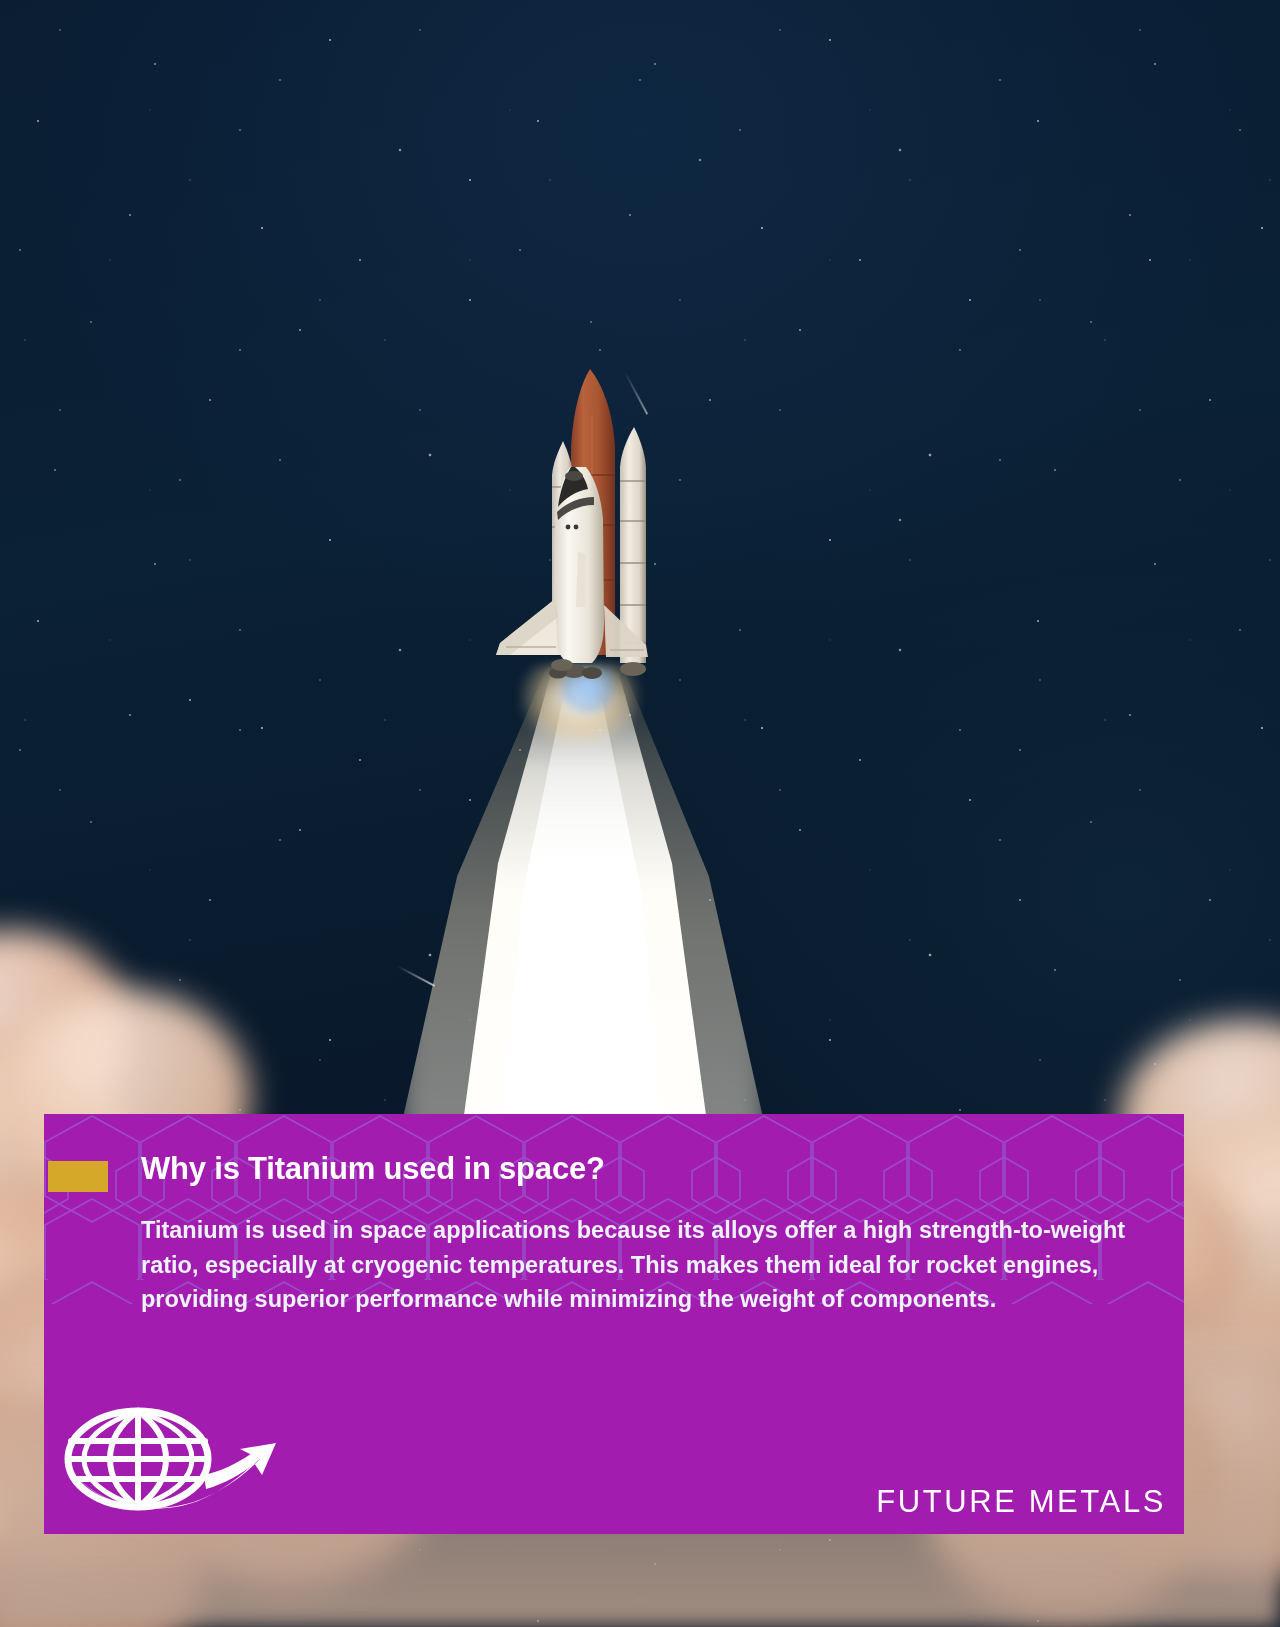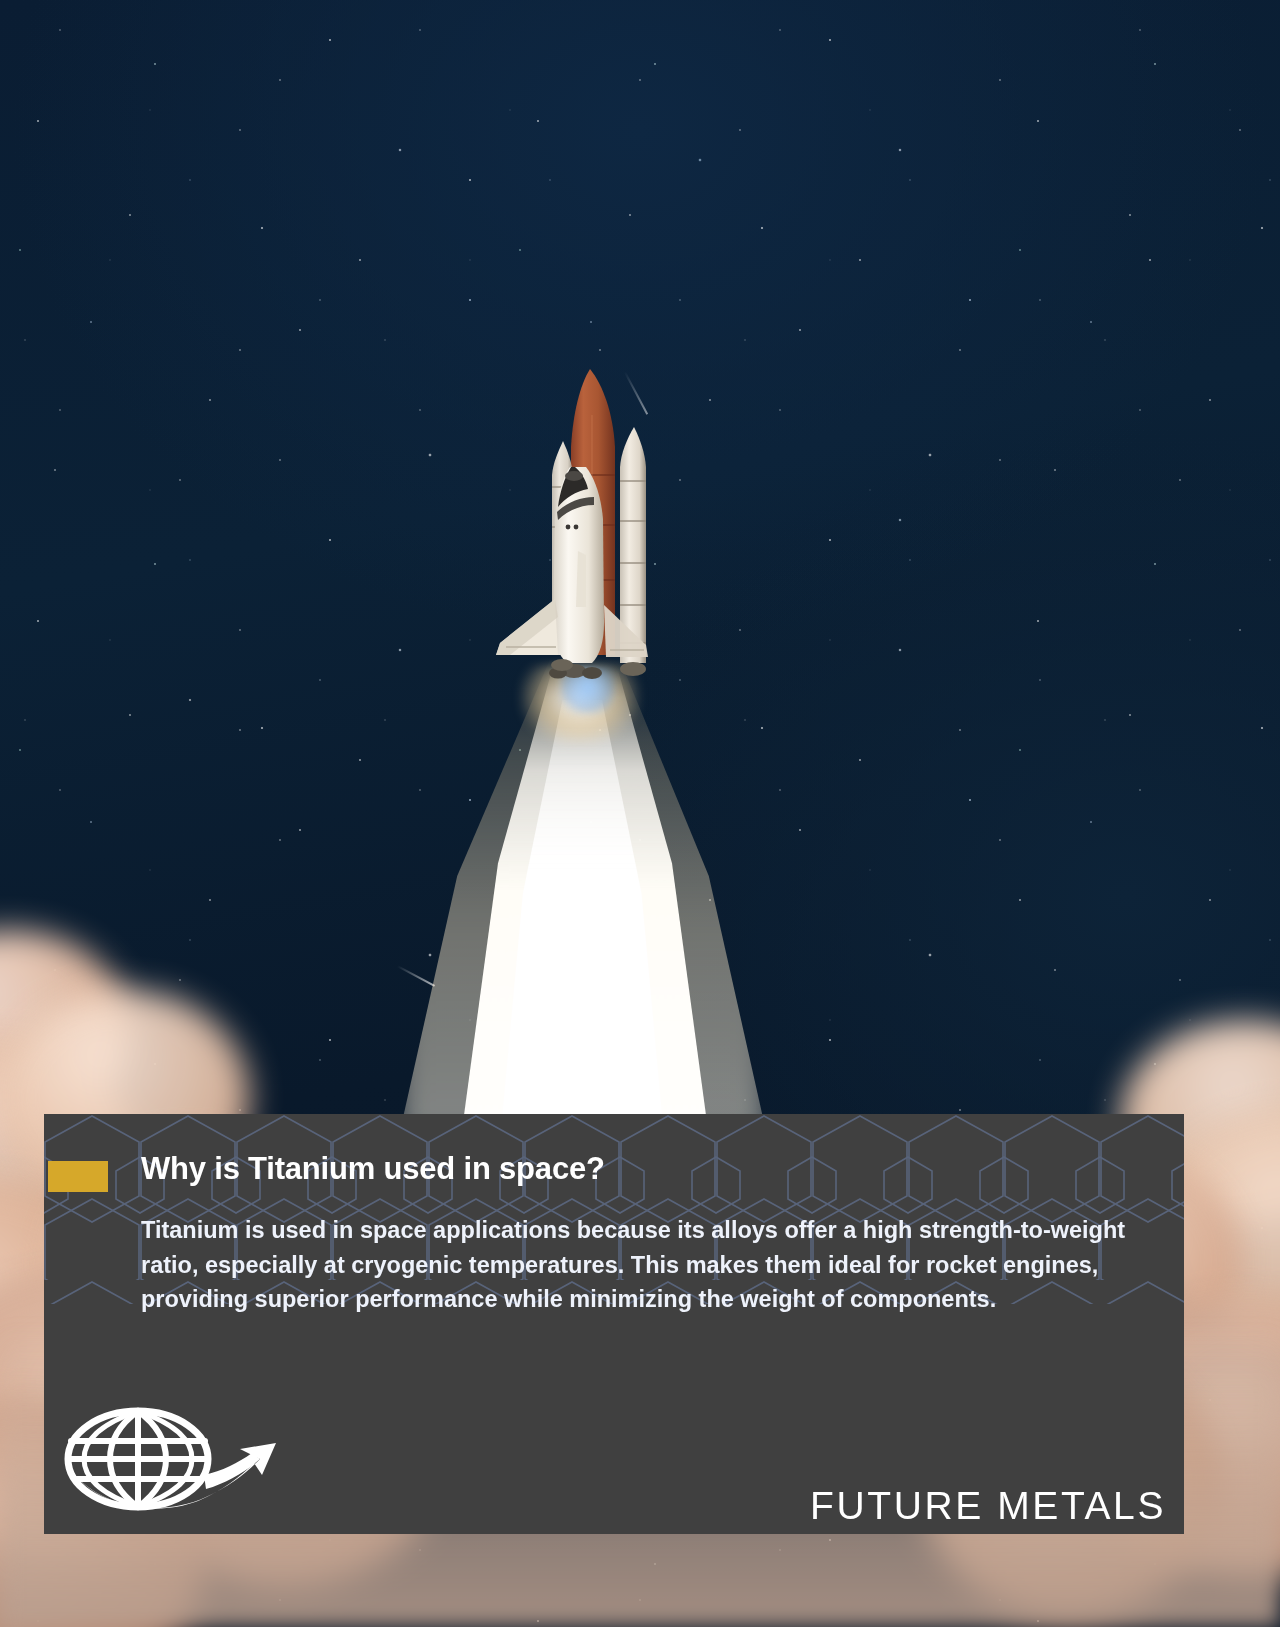--- a/index.html
+++ b/index.html
@@ -115,21 +115,21 @@
 
   .bottom-haze {
     position:absolute; left:0; bottom:0; width:1280px; height:300px;
     background:linear-gradient(to bottom, rgba(200,170,150,0) 0%, rgba(205,175,155,.35) 35%, rgba(196,168,150,.72) 70%, rgba(185,158,142,.88) 100%);
     filter:blur(10px);
   }
 
   
   .panel {
     position:absolute; left:44px; top:1114px; width:1140px; height:420px;
-    background:#404040;
+    background:#a21caf;
     overflow:hidden;
   }
   .panel-pattern {
     position:absolute; left:0; top:0; width:100%; height:190px;
     opacity:.30;
   }
   .panel-inner { position:relative; z-index:3; }
 
   .title-row { position:absolute; left:0; top:41px; width:100%; height:44px; }
   .gold-bar {
@@ -144,21 +144,21 @@
   .panel-body {
     position:absolute; left:97px; top:99px; width:1012px;
     font-size:23.5px; line-height:34.5px; color:#eef2fb;
     font-weight:700;
   }
 
   
   .logo-mark { position:absolute; left:10px; top:287px; width:224px; height:118px; }
   .brand-name {
     position:absolute; right:18px; top:370px;
-    font-size:39px; letter-spacing:2.6px; color:#ffffff; font-weight:300;
+    font-size:31px; letter-spacing:2.6px; color:#ffffff; font-weight:300;
     white-space:nowrap;
   }
 </style>
 </head>
 <body>
 
 <div class="poster">
 
   <div class="sky"></div>
   <div class="stars"></div>

